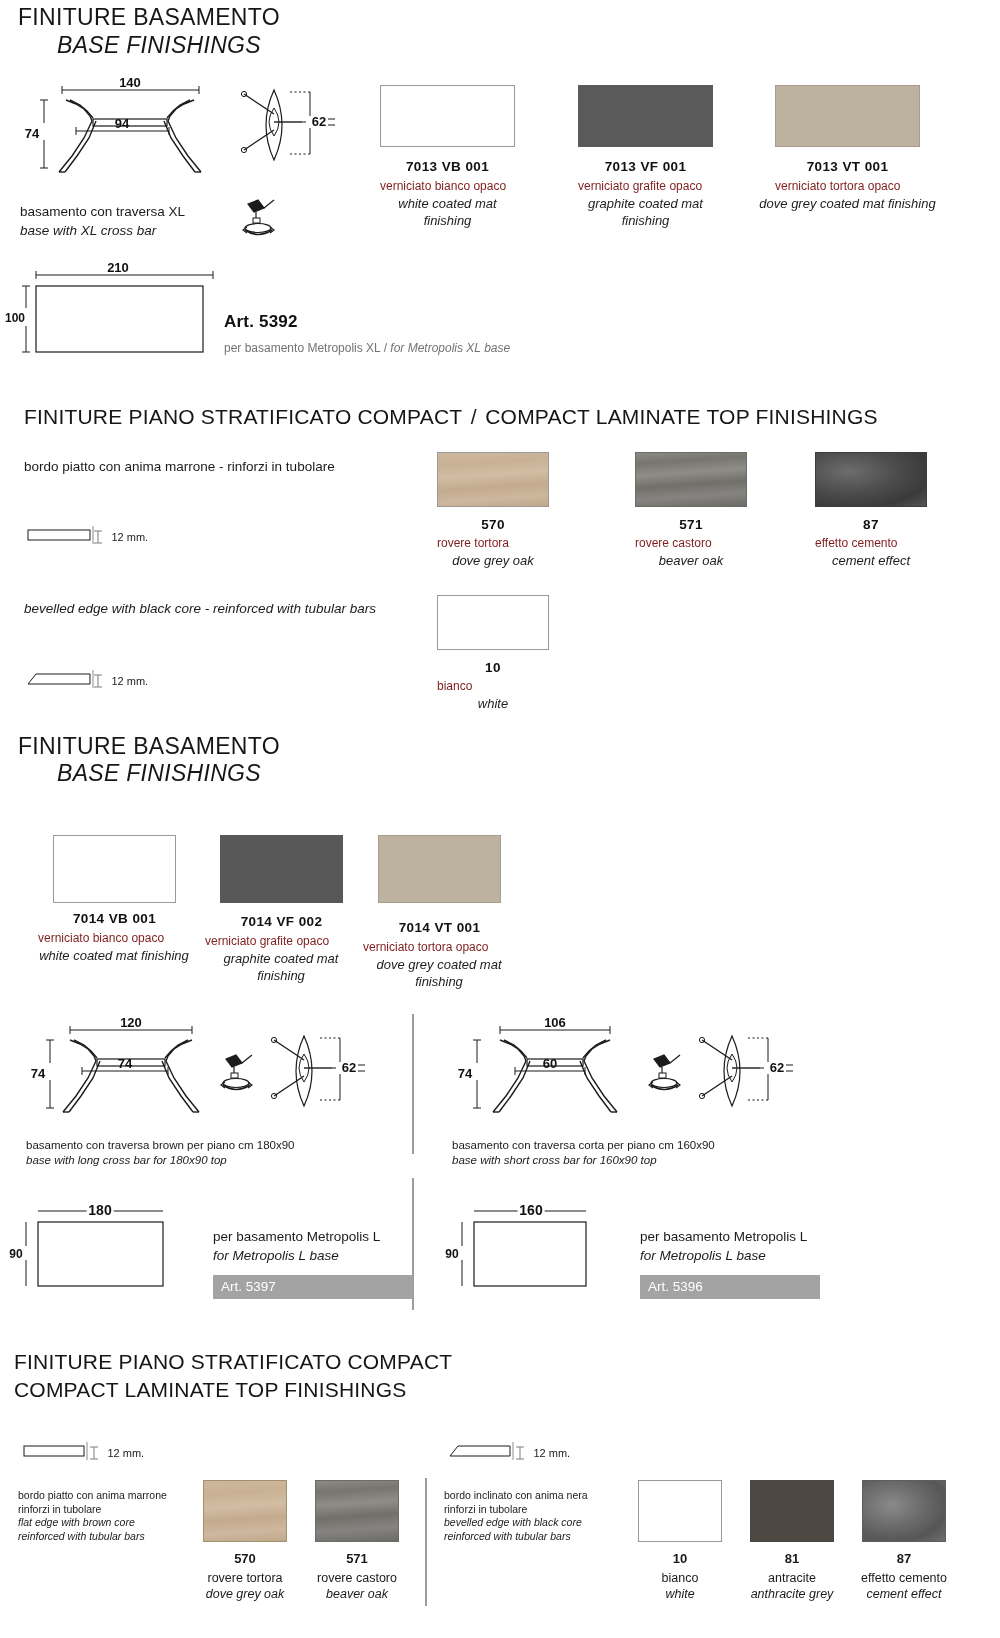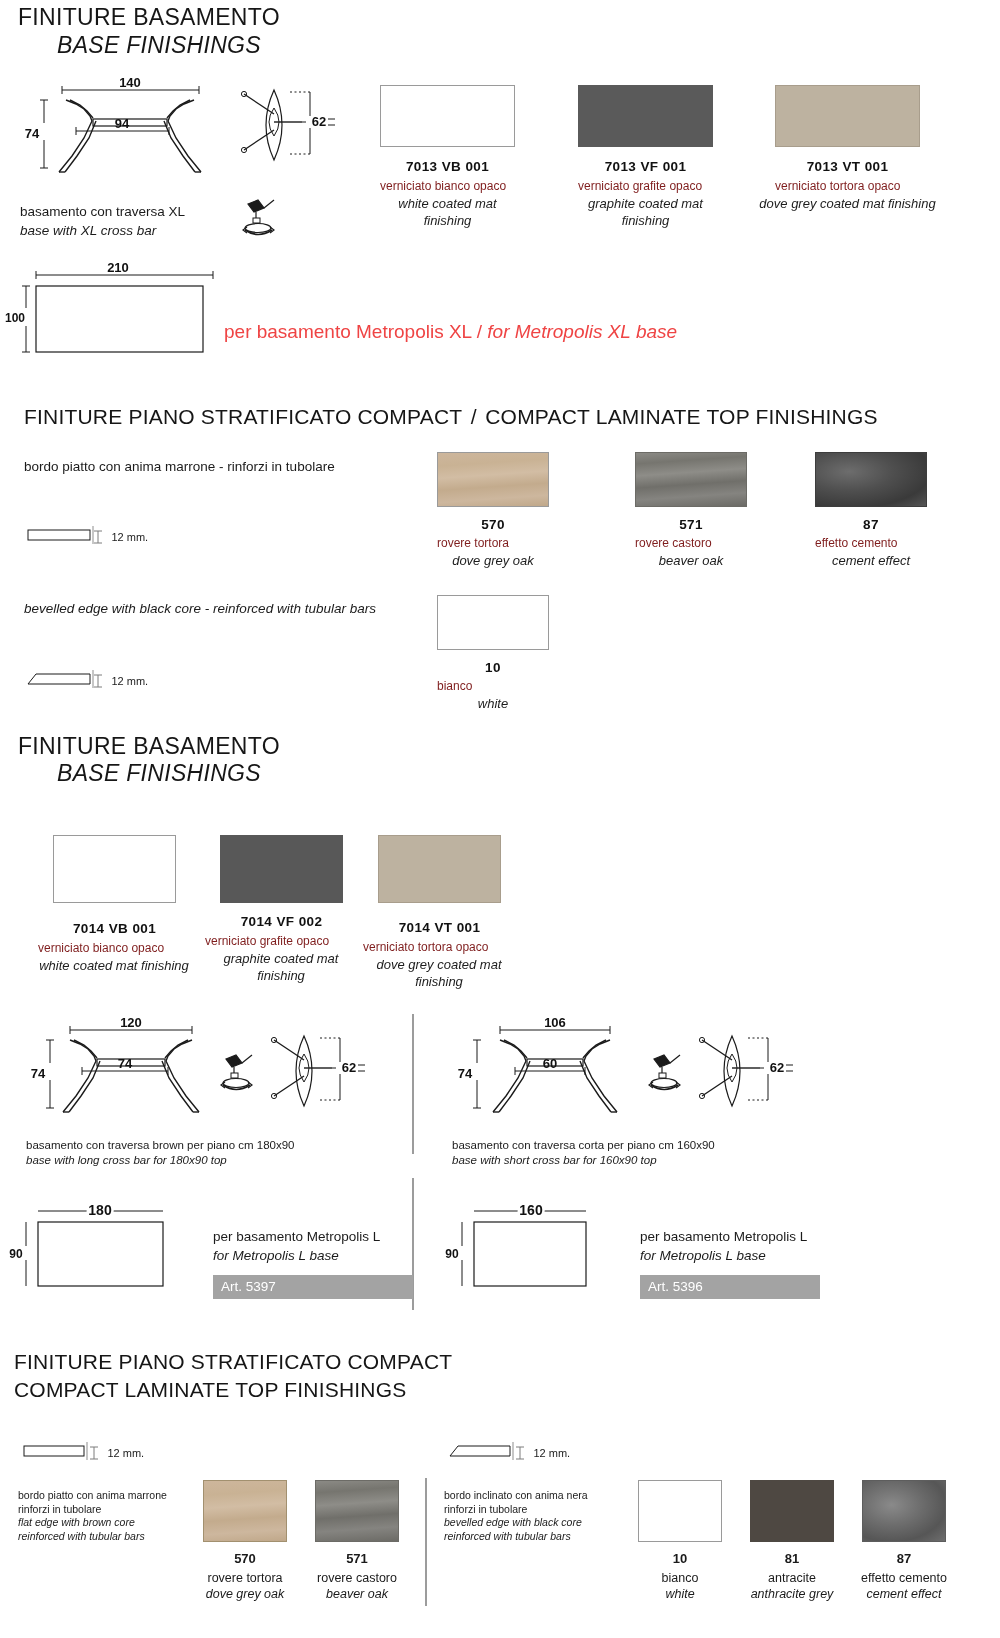--- a/index.html
+++ b/index.html
@@ -73,21 +73,21 @@
 
   
   .cap-it { font-size: 13.5px; line-height: 1.38; color: #1b1b1b; }
   .cap-en { font-size: 13.5px; line-height: 1.38; font-style: italic; color: #1b1b1b; }
   .cap-it-sm { font-size: 11.5px; line-height: 1.32; color: #1b1b1b; }
   .cap-en-sm { font-size: 11.5px; line-height: 1.32; font-style: italic; color: #1b1b1b; }
   .cap-it-xs { font-size: 10.5px; line-height: 1.3; color: #1b1b1b; }
   .cap-en-xs { font-size: 10.5px; line-height: 1.3; font-style: italic; color: #1b1b1b; }
 
   .art-title { font-size: 17px; font-weight: 700; color: #111; letter-spacing: 0.2px; }
-  .art-sub   { font-size: 19px; color: #ef4444; }
+  .art-sub   { font-size: 12px; color: #737373; }
   .art-sub .en { font-style: italic; }
 
   .art-bar {
     background: #a3a3a3;
     color: #ffffff;
     font-size: 13.5px;
     padding: 3px 8px;
     line-height: 1.35;
   }
 
@@ -194,20 +194,21 @@
       <line x1="18" y1="64" x2="18" y2="90"></line>
       <line x1="14" y1="90" x2="22" y2="90"></line>
       <rect x="28" y="24" width="167" height="66" stroke-width="1.2"></rect>
     </g>
     <text class="dim-txt" x="110" y="10" text-anchor="middle">210</text>
     <text class="dim-txt-sm" x="7" y="60" text-anchor="middle">100</text>
   </svg>
 </div>
 
 <div class="abs" style="left:224px; top:312px;">
+  <div class="art-title">Art. 5392</div>
   <div class="art-sub" style="margin-top:9px;">
     <span>per basamento Metropolis XL /</span>
     <span class="en">for Metropolis XL base</span>
   </div>
 </div>
 
 <div class="abs" style="left:380px; top:85px; width:135px;">
   <div class="swatch" style="height:62px; background:#ffffff;"></div>
   <div class="sw-code" style="margin-top:12px;">7013 VB 001</div>
   <div class="sw-it" style="margin-top:5px;">verniciato bianco opaco</div>
@@ -310,21 +311,21 @@
 
 <div class="abs" style="left:18px; top:733px;">
   <div class="sec-title-it">FINITURE BASAMENTO</div>
 </div>
 <div class="abs" style="left:57px; top:760px;">
   <div class="sec-title-en">BASE FINISHINGS</div>
 </div>
 
 <div class="abs" style="left:53px; top:835px; width:123px;">
   <div class="swatch" style="height:68px; background:#ffffff;"></div>
-  <div class="sw-code" style="margin-top:18px;">7014 VB 001</div>
+  <div class="sw-code" style="margin-top:8px;">7014 VB 001</div>
   <div class="sw-it" style="margin-top:5px; width:152px; margin-left:-15px;">verniciato bianco opaco</div>
   <div class="sw-en" style="width:152px; margin-left:-15px;">white coated mat finishing</div>
 </div>
 
 <div class="abs" style="left:220px; top:835px; width:123px;">
   <div class="swatch" style="height:68px; background:#585858; border-color:#585858;"></div>
   <div class="sw-code" style="margin-top:11px;">7014 VF 002</div>
   <div class="sw-it" style="margin-top:5px; width:152px; margin-left:-15px;">verniciato grafite opaco</div>
   <div class="sw-en" style="width:152px; margin-left:-15px;">graphite coated mat finishing</div>
 </div>

